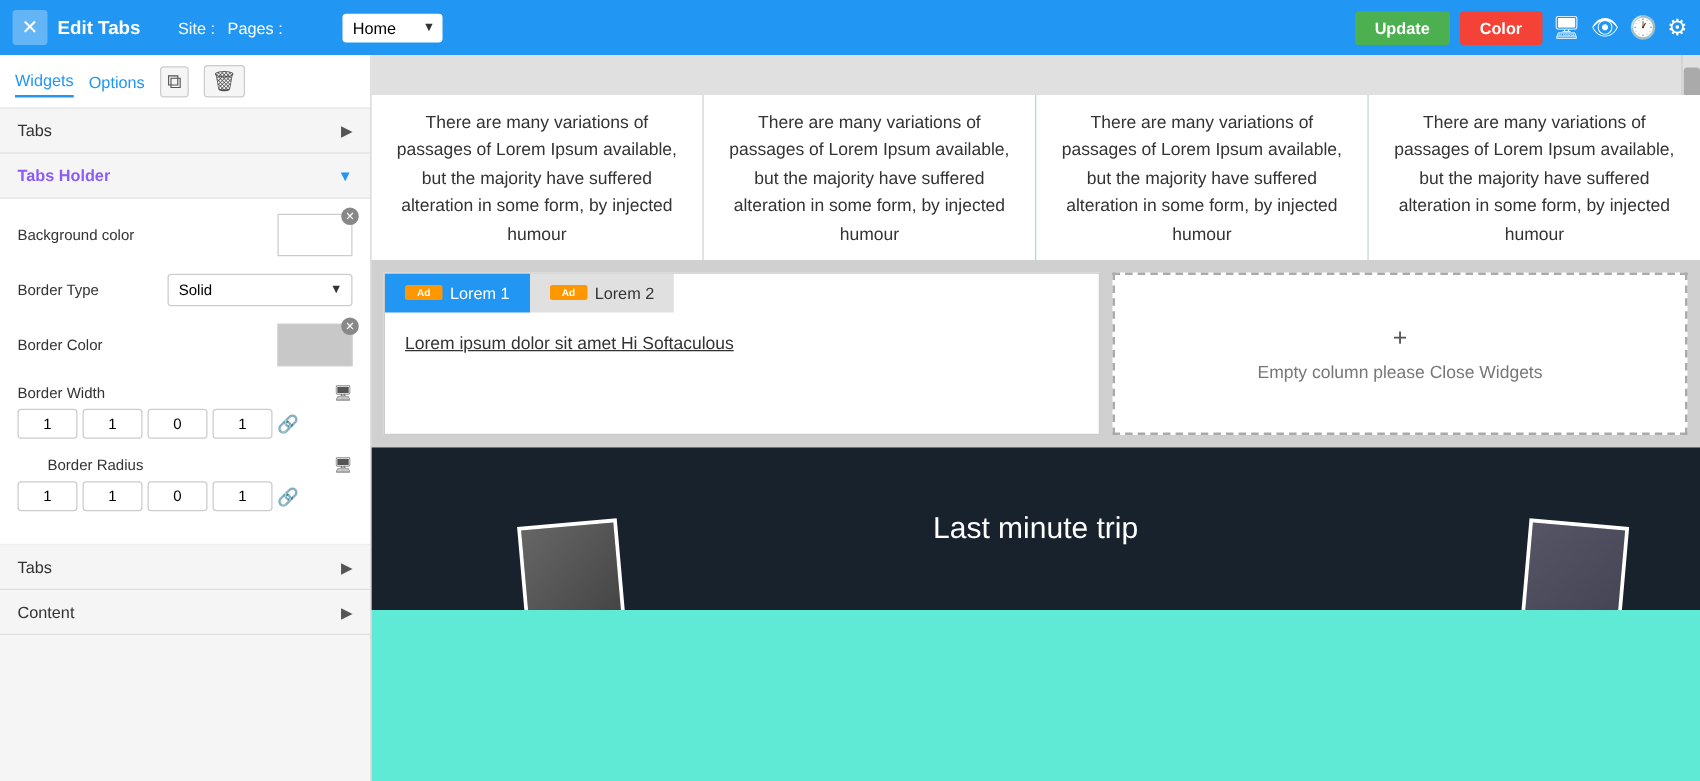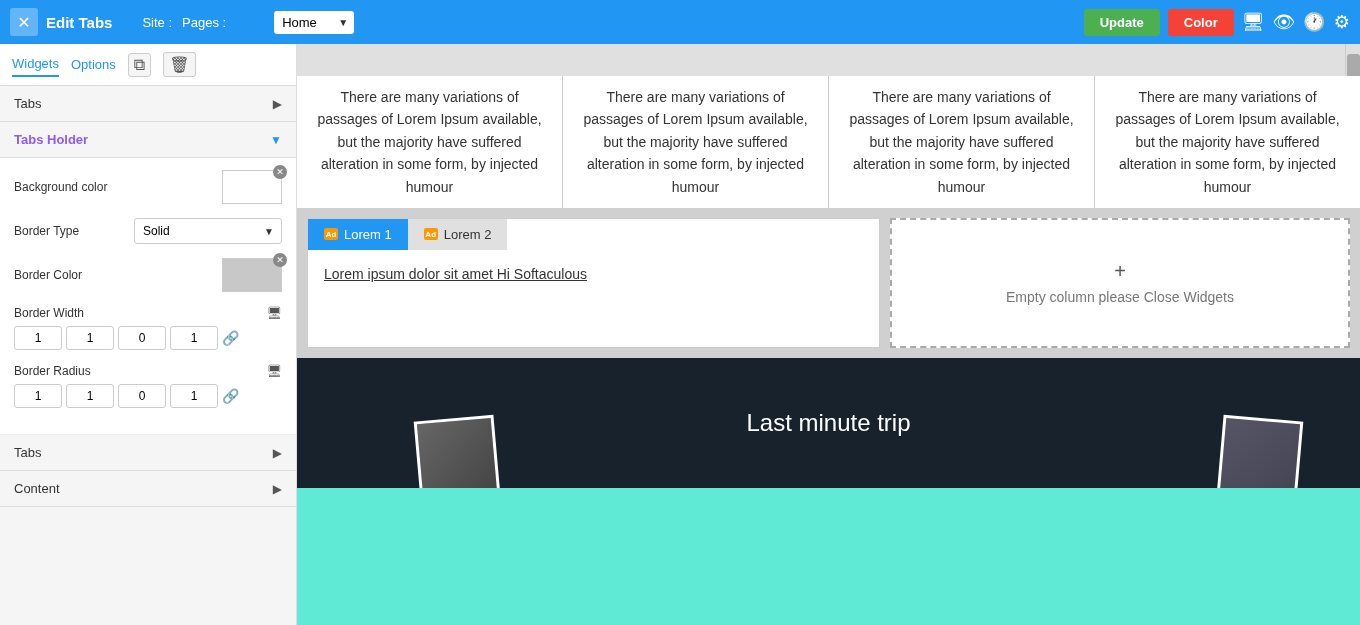--- a/index.html
+++ b/index.html
@@ -83,21 +83,21 @@
     .lorem-col:last-child { border-right: none; }
 
     
     .widget-row { display: flex; gap: 10px; padding: 10px 10px; background: #d0d0d0; }
 
     
     .tabs-widget { flex: 1; background: white; border: 1px solid #ccc; min-height: 130px; }
     .tabs-nav { display: flex; }
     .tab-btn { padding: 8px 16px; font-size: 13px; cursor: pointer; border: none; background: #e0e0e0; color: #333; display: flex; align-items: center; gap: 6px; }
     .tab-btn.active { background: #2196f3; color: white; }
-    .tab-ad-icon { width: 14px; height: 12px; background: #ff9800; color: white; font-size: 8px; font-weight: bold; display: inline-flex; align-items: center; justify-content: center; border-radius: 2px; }
+    .tab-ad-icon { width: 30px; height: 12px; background: #ff9800; color: white; font-size: 8px; font-weight: bold; display: inline-flex; align-items: center; justify-content: center; border-radius: 2px; }
     .tab-content-area { padding: 16px; font-size: 14px; color: #333; text-decoration: underline; }
 
     
     .empty-column { flex: 0 0 460px; background: white; border: 2px dashed #aaa; display: flex; flex-direction: column; align-items: center; justify-content: center; min-height: 130px; }
     .empty-col-plus { font-size: 20px; color: #555; margin-bottom: 6px; }
     .empty-col-text { font-size: 14px; color: #777; }
 
     
     .scrollbar-track {
       position: absolute; right: 0; top: 44px; bottom: 0; width: 15px;
@@ -201,21 +201,21 @@
       <div class="border-inputs">
         <input type="text" class="border-input" value="1" style="">
         <input type="text" class="border-input" value="1" style="">
         <input type="text" class="border-input" value="0" style="">
         <input type="text" class="border-input" value="1" style="">
         <span class="link-icon">🔗</span>
       </div>
     </div>
 
     <div style="margin-bottom:14px;">
-      <div style="display:flex;gap:4px;margin-bottom:6px;">
+      <div style="display:flex;gap:4px;margin-bottom:6px;margin-left:24px;">
         <span class="form-label">Border Radius</span>
         <span style="font-size:12px;color:#555;">🖥</span>
       </div>
       <div class="border-inputs">
         <input type="text" class="border-input" value="1" style="">
         <input type="text" class="border-input" value="1" style="">
         <input type="text" class="border-input" value="0" style="">
         <input type="text" class="border-input" value="1" style="">
         <span class="link-icon">🔗</span>
       </div>

